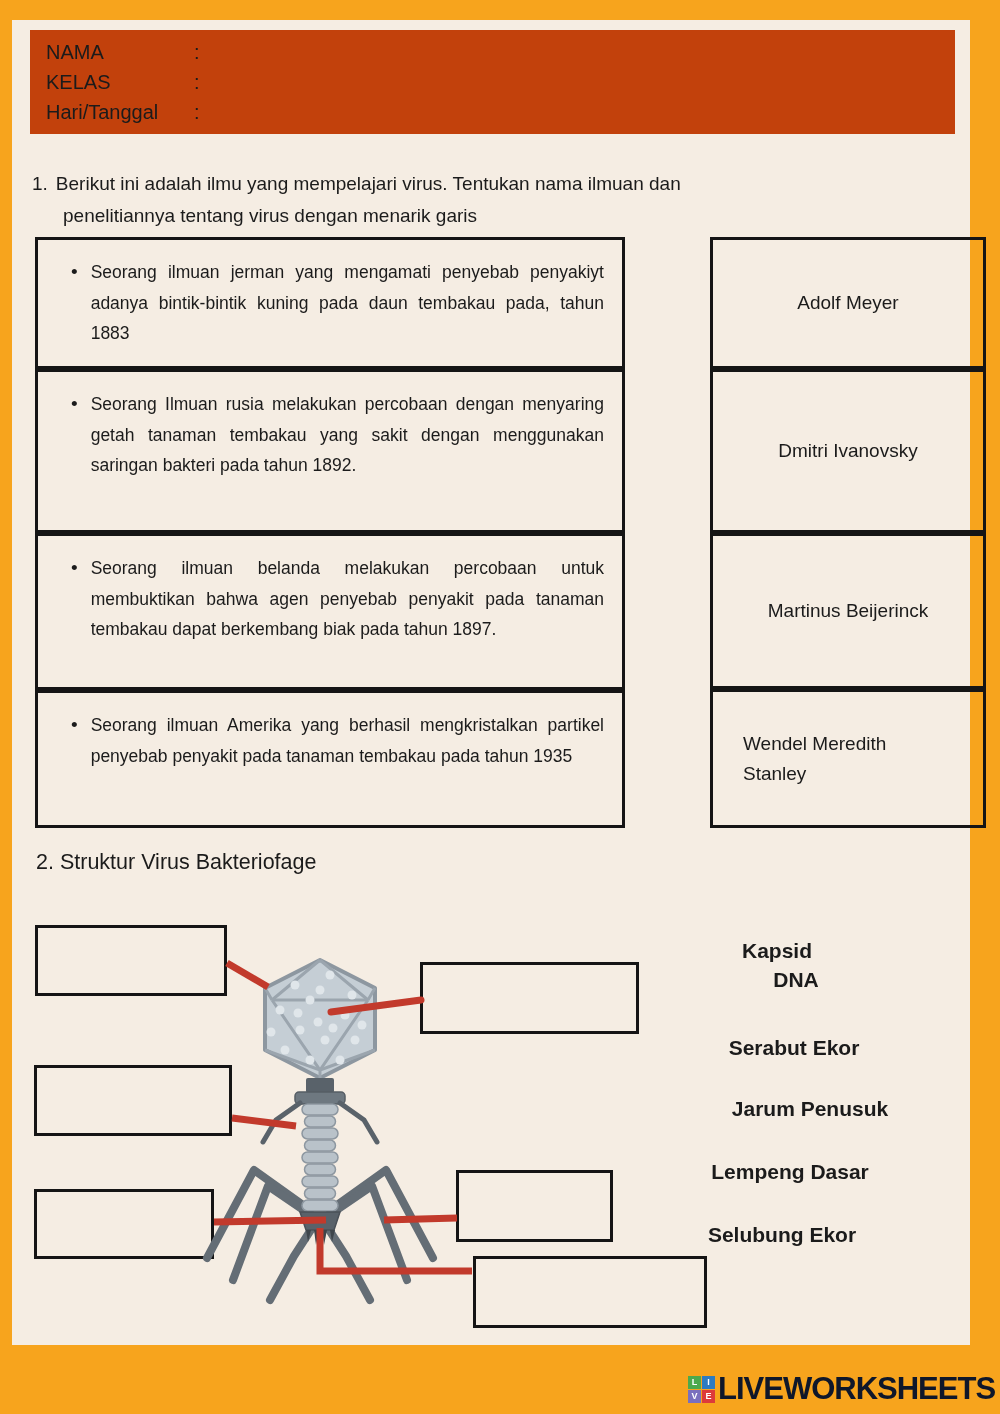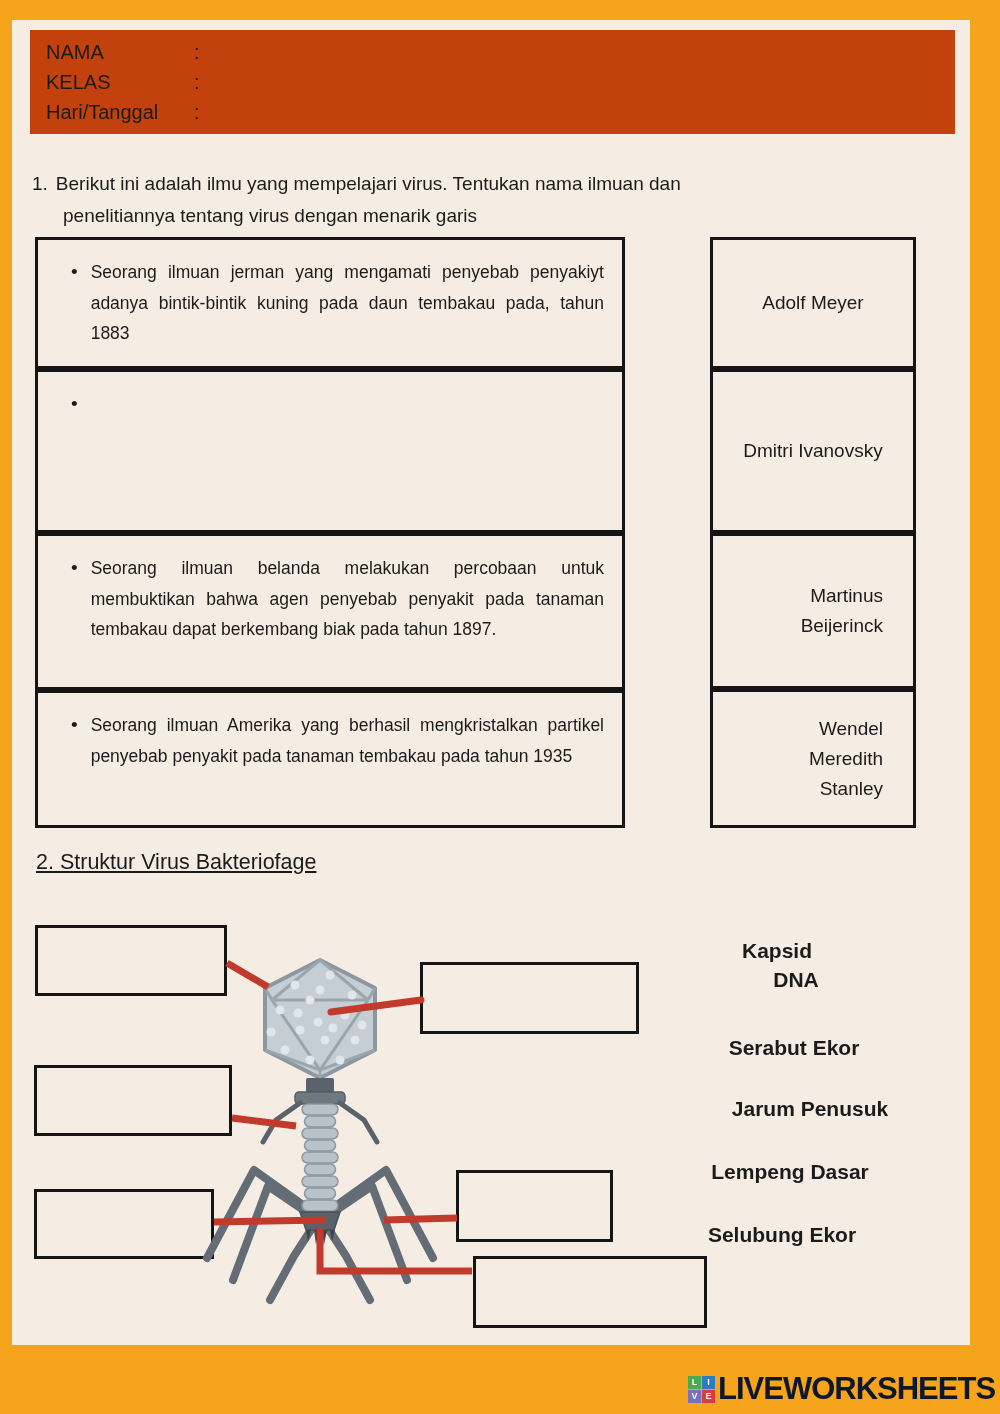--- a/index.html
+++ b/index.html
@@ -33,24 +33,24 @@
   
   .desc-box {
     position:absolute; left:35px; width:590px;
     border:3px solid #151515; background:transparent;
     display:flex; gap:13px; padding:17px 18px 0 33px;
   }
   .desc-bullet { font-size:19px; line-height:30px; }
   .desc-text { flex:1; font-size:17.5px; line-height:30.5px; text-align:justify; }
   
   .name-box {
-    position:absolute; left:710px; width:206px;
+    position:absolute; left:710px; width:276px;
     border:3px solid #151515;
     display:flex; align-items:center; justify-content:center;
-    text-align:right; font-size:19px; line-height:30px; padding:0 30px;
+    text-align:left; font-size:19px; line-height:30px; padding:0 30px;
   }
   
   .q2-line { position:absolute; left:36px; font-size:21.5px; line-height:34px; white-space:nowrap; }
   
   .wb-label {
     position:absolute; transform:translate(-50%,-50%);
     font-size:21px; font-weight:600; white-space:nowrap;
   }
   
   .dz { position:absolute; border:3px solid #151515; background:transparent; z-index:2; }
@@ -92,36 +92,37 @@
     <span class="q1-num">1.</span><span>Berikut ini adalah ilmu yang mempelajari virus. Tentukan nama ilmuan dan</span>
   </div>
   <div class="q1-line q1-l2">penelitiannya tentang virus dengan menarik garis</div>
 
   <div class="desc-box" style="top:237px;height:132px;">
     <span class="desc-bullet">•</span>
     <div class="desc-text">Seorang ilmuan jerman yang mengamati penyebab penyakiyt adanya bintik-bintik kuning pada daun tembakau pada, tahun 1883</div>
   </div>
   <div class="desc-box" style="top:369px;height:164px;">
     <span class="desc-bullet">•</span>
+    <div class="desc-text">Seorang Ilmuan rusia melakukan percobaan dengan menyaring getah tanaman tembakau yang sakit dengan menggunakan saringan bakteri pada tahun 1892.</div>
   </div>
   <div class="desc-box" style="top:533px;height:157px;">
     <span class="desc-bullet">•</span>
     <div class="desc-text">Seorang ilmuan belanda melakukan percobaan untuk membuktikan bahwa agen penyebab penyakit pada tanaman tembakau dapat berkembang biak pada tahun 1897.</div>
   </div>
   <div class="desc-box" style="top:690px;height:138px;">
     <span class="desc-bullet">•</span>
     <div class="desc-text">Seorang ilmuan Amerika yang berhasil mengkristalkan partikel penyebab penyakit pada tanaman tembakau pada tahun 1935</div>
   </div>
 
   <div class="name-box" style="top:237px;height:132px;">Adolf Meyer</div>
   <div class="name-box" style="top:369px;height:164px;">Dmitri Ivanovsky</div>
   <div class="name-box" style="top:533px;height:156px;">Martinus Beijerinck</div>
   <div class="name-box" style="top:689px;height:139px;">Wendel Meredith Stanley</div>
 
-  <div class="q2-line" style="top:845px;text-decoration:underline;">2. Struktur Virus Bakteriofage</div>
+  <div class="q2-line" style="top:845px;">2. Struktur Virus Bakteriofage</div>
 
   <div class="wb-label" style="left:777px;top:951px;">Kapsid</div>
   <div class="wb-label" style="left:796px;top:980px;">DNA</div>
   <div class="wb-label" style="left:794px;top:1048px;">Serabut Ekor</div>
   <div class="wb-label" style="left:810px;top:1109px;">Jarum Penusuk</div>
   <div class="wb-label" style="left:790px;top:1172px;">Lempeng Dasar</div>
   <div class="wb-label" style="left:782px;top:1235px;">Selubung Ekor</div>
 
   <div class="dz" style="left:35px; top:925px; width:192px;height:71px;"></div>
   <div class="dz" style="left:420px;top:962px; width:219px;height:72px;"></div>

